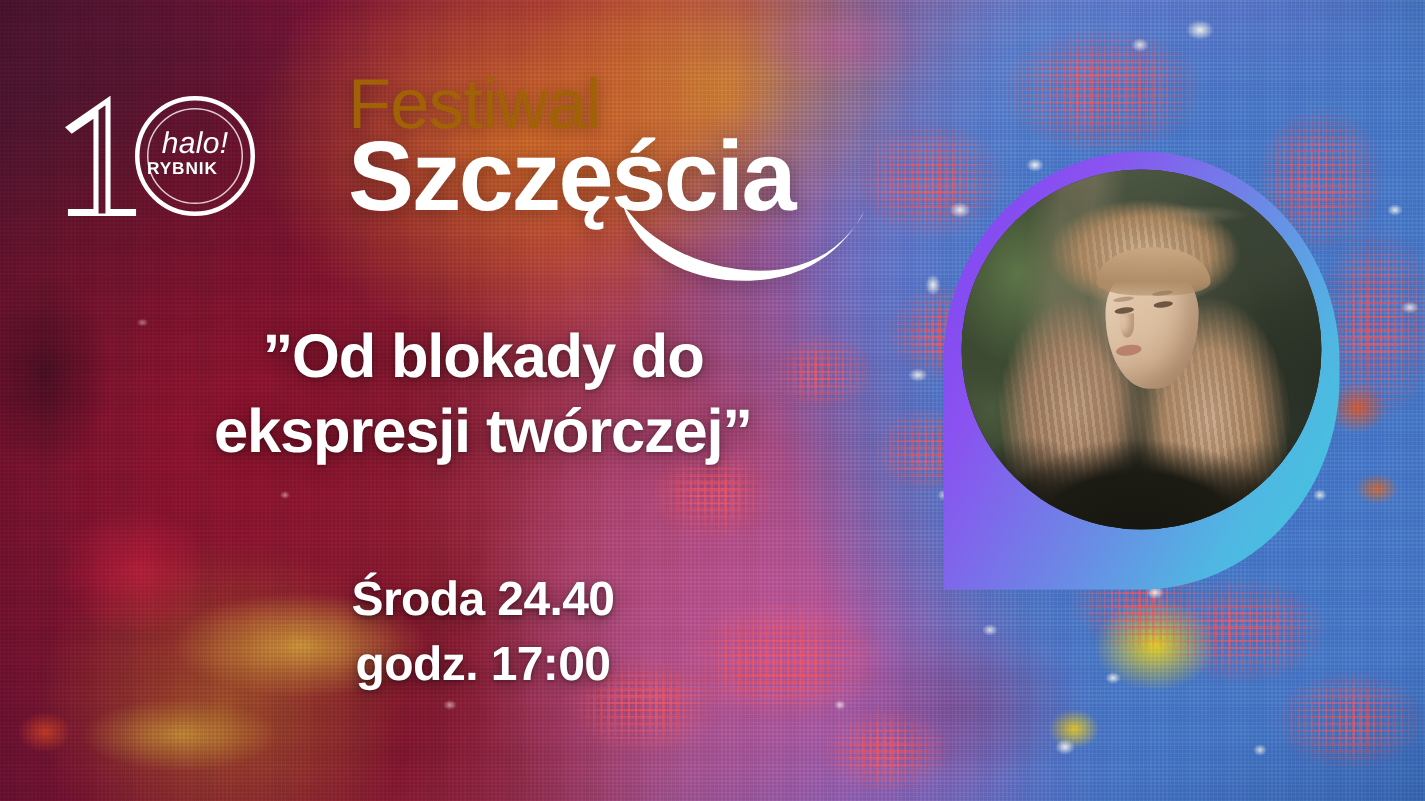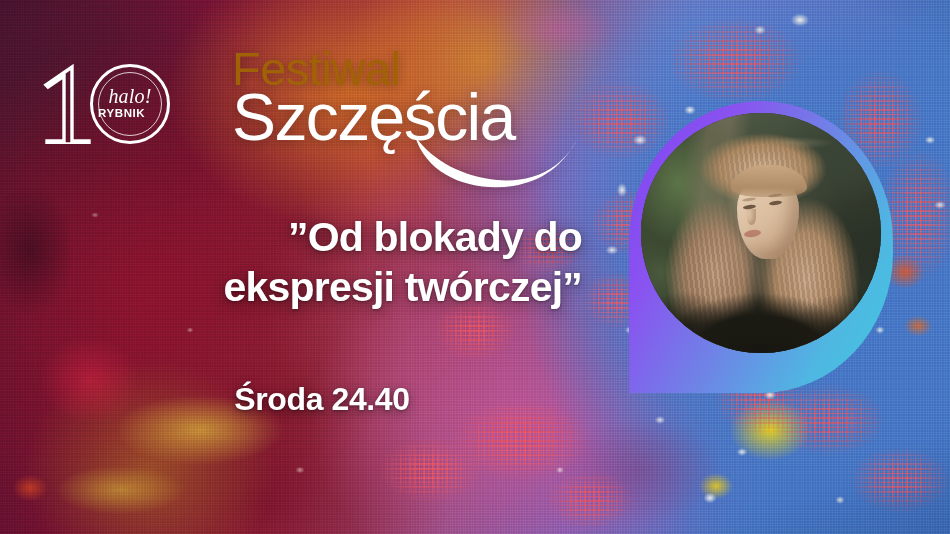--- a/index.html
+++ b/index.html
@@ -144,54 +144,54 @@
   }
   .logo-inner-ring {
     position:absolute; left:60px; top:14px;
     width:64px; height:64px; border-radius:50%;
     border:1.2px solid rgba(255,255,255,0.78);
   }
   .logo-halo {
     position:absolute; left:60px; top:28px;
     width:64px; text-align:center;
     color:#fff; font-size:20px; line-height:1;
-    font-family:Liberation Serif, serif;
+    font-family:Liberation Sans, sans-serif;
     font-style:italic; font-weight:400;
     letter-spacing:.2px;
   }
   .logo-rybnik {
     position:absolute; left:60px; top:50px;
     width:64px; text-align:left;
     color:#fff; font-size:11.5px; line-height:1;
     font-weight:700; letter-spacing:.6px;
   }
 
   
   #festival { position:absolute; left:232px; top:46px; width:420px; }
   .fest-line1 {
     color:#a16207; font-size:47px; line-height:.96;
     font-weight:300; letter-spacing:-0.5px;
     text-shadow:0 2px 10px rgba(0,0,0,.30);
   }
   .fest-line2 {
     color:#fff; font-size:66px; line-height:.98;
-    font-weight:400; letter-spacing:-1.6px;
+    font-weight:700; letter-spacing:-1.6px;
     margin-top:-6px;
     text-shadow:0 2px 12px rgba(0,0,0,.30);
   }
   #smile {
     position:absolute; left:413px; top:132px;
     width:168px; height:62px;
     filter:drop-shadow(0 2px 6px rgba(0,0,0,.25));
   }
 
   
   #headline {
     position:absolute; left:62px; top:212px; width:520px;
-    text-align:right;
+    text-align:center;
     color:#fff;
     font-size:41px; font-weight:700; line-height:1.22;
     letter-spacing:-0.8px;
     text-shadow:0 3px 14px rgba(0,0,0,.42), 0 1px 3px rgba(0,0,0,.35);
   }
   #headline .hl-row { display:block; white-space:nowrap; }
 
   
   #datetime {
     position:absolute; left:62px; top:378px; width:520px;
@@ -348,20 +348,21 @@
     </svg>
   </div>
 
   <div id="headline">
     <span class="hl-row">”Od blokady do</span>
     <span class="hl-row">ekspresji twórczej”</span>
   </div>
 
   <div id="datetime">
     <span class="dt-row">Środa 24.40</span>
+    <span class="dt-row">godz. 17:00</span>
   </div>
 
   <div id="photo-bubble">
     <div class="bubble-frame"></div>
     <div class="bubble-photo">
       <div class="ph ph-forest"></div>
       <div class="ph ph-branch"></div>
       <div class="ph ph-hair"></div>
       <div class="ph ph-hair-strands"></div>
       <div class="ph ph-body"></div>

